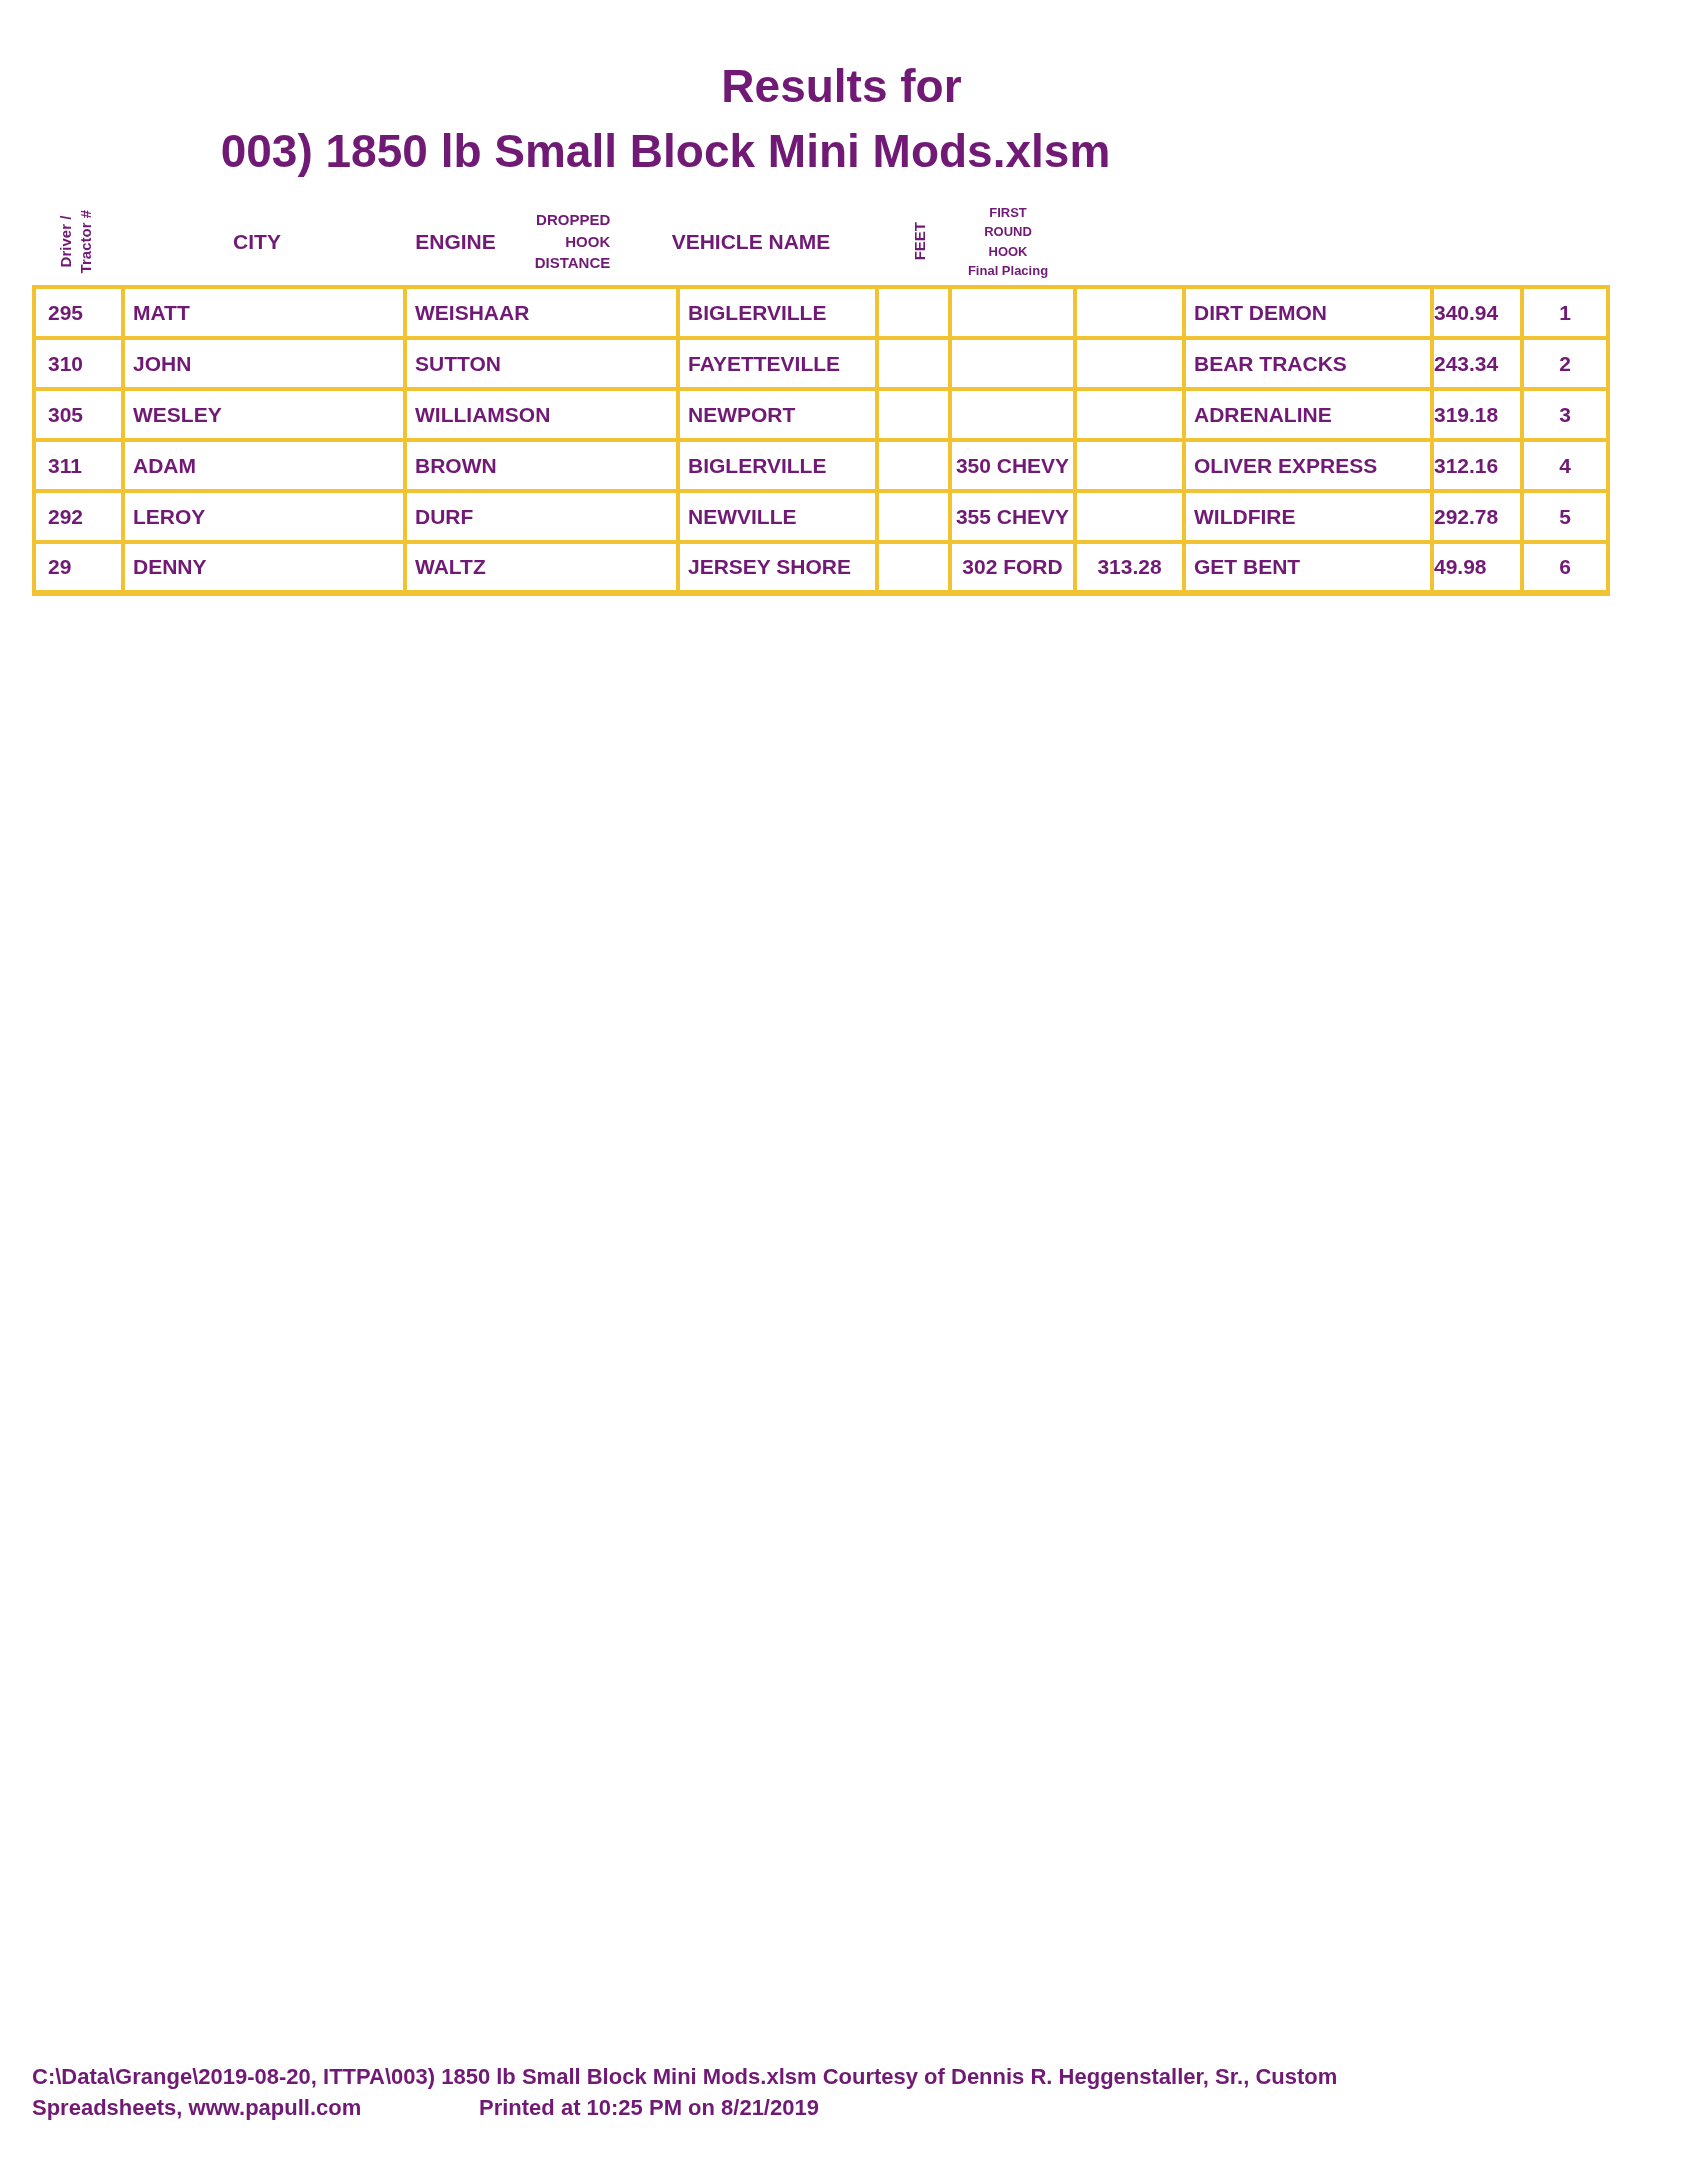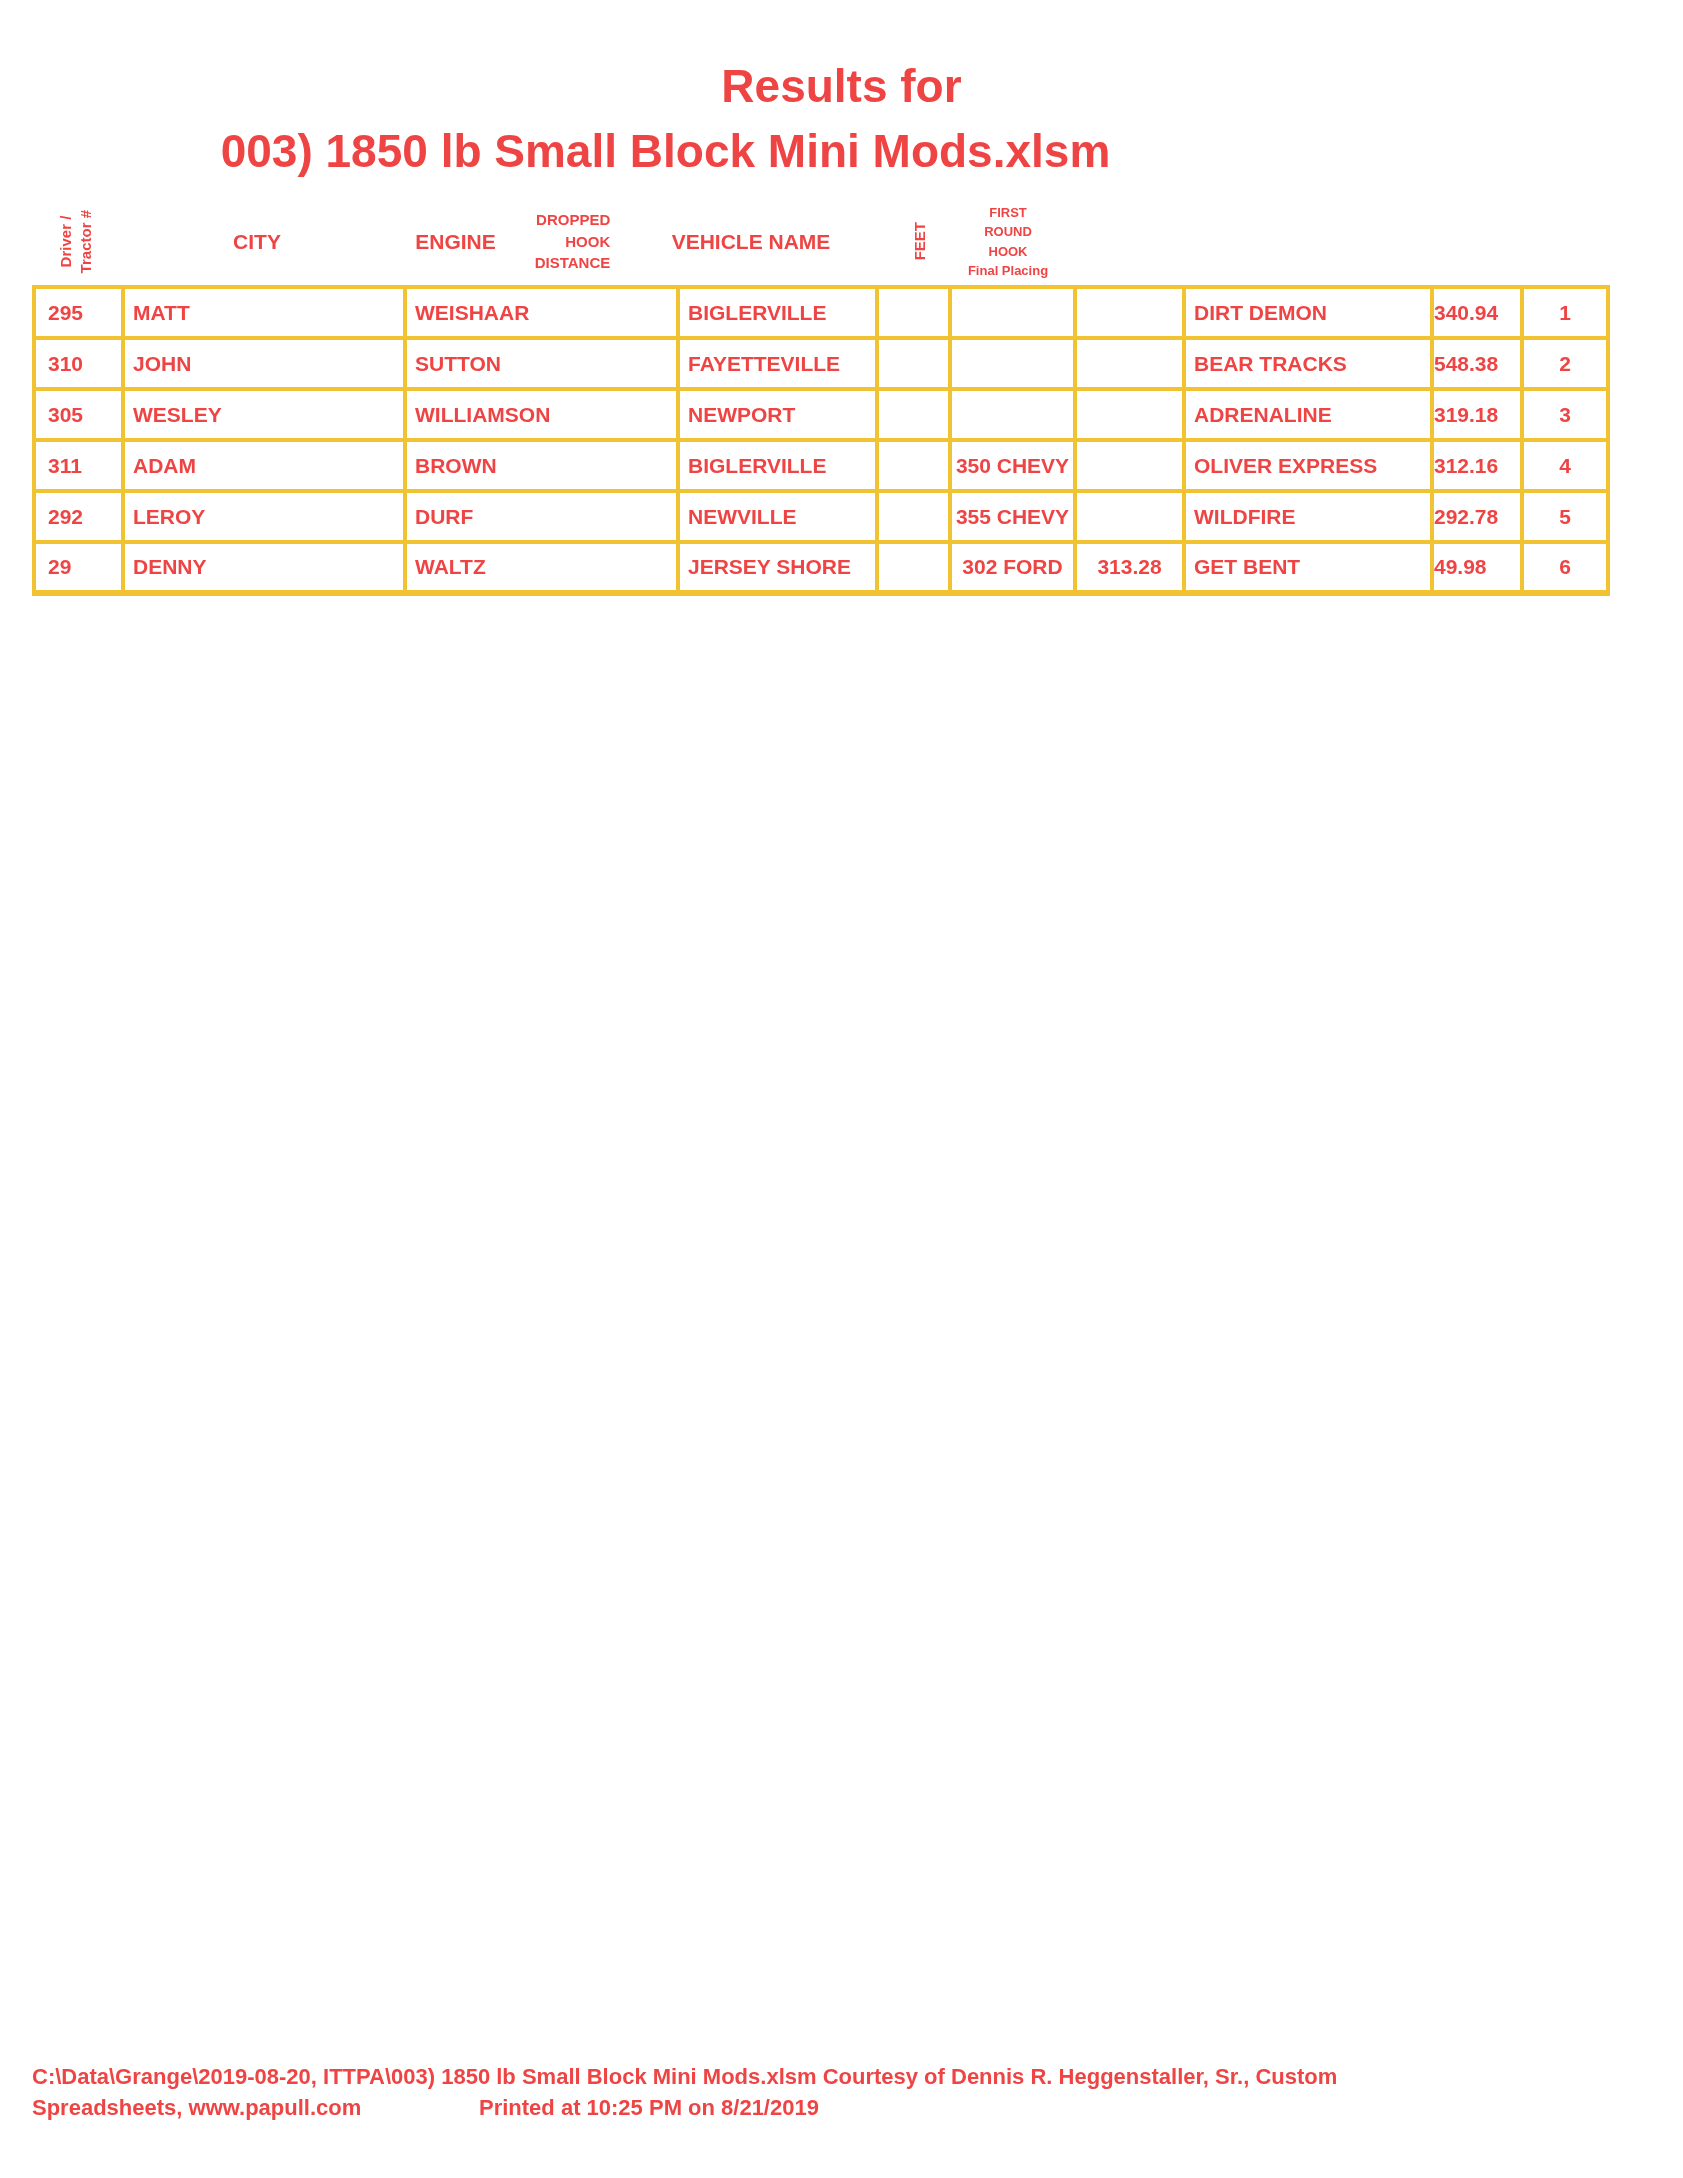--- a/index.html
+++ b/index.html
@@ -5,21 +5,21 @@
   :root { --gold: #F1C232; }
   * { margin: 0; padding: 0; box-sizing: border-box; }
   body { background: #fff; }
   .page {
     position: relative;
     width: 1683px;
     height: 2178px;
     background: #ffffff;
     font-family: "Liberation Sans", sans-serif;
     font-weight: bold;
-    color: #ef4444;
+    color: #701a75;
     overflow: hidden;
   }
   .title-1 {
     position: absolute; top: 63px; left: 0; width: 1683px;
     text-align: center; font-size: 46px; line-height: 1;
   }
   .title-2 {
     position: absolute; top: 128px; left: 0; width: 1331px;
     text-align: center; font-size: 46px; line-height: 1;
   }
@@ -133,21 +133,21 @@
       </tr>
       <tr>
         <td class="a-num">310</td>
         <td class="a-left">JOHN</td>
         <td class="a-left">SUTTON</td>
         <td class="a-left">FAYETTEVILLE</td>
         <td class="a-center"></td>
         <td class="a-center"></td>
         <td class="a-center"></td>
         <td class="a-left">BEAR TRACKS</td>
-        <td class="a-right">548.38</td>
+        <td class="a-right">243.34</td>
         <td class="a-center">2</td>
       </tr>
       <tr>
         <td class="a-num">305</td>
         <td class="a-left">WESLEY</td>
         <td class="a-left">WILLIAMSON</td>
         <td class="a-left">NEWPORT</td>
         <td class="a-center"></td>
         <td class="a-center"></td>
         <td class="a-center"></td>

